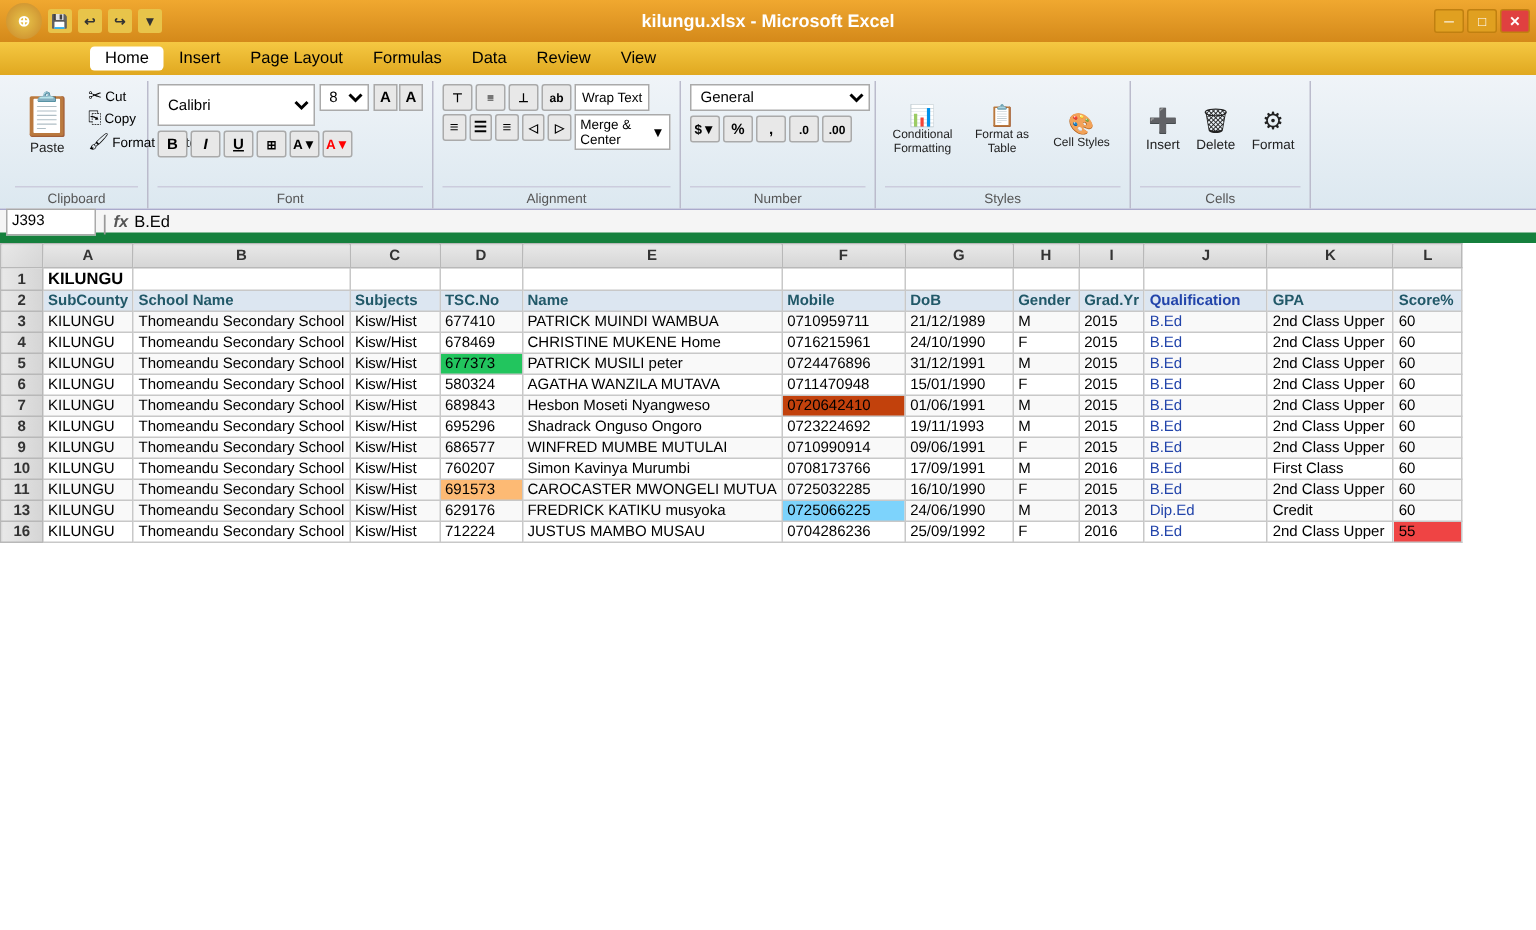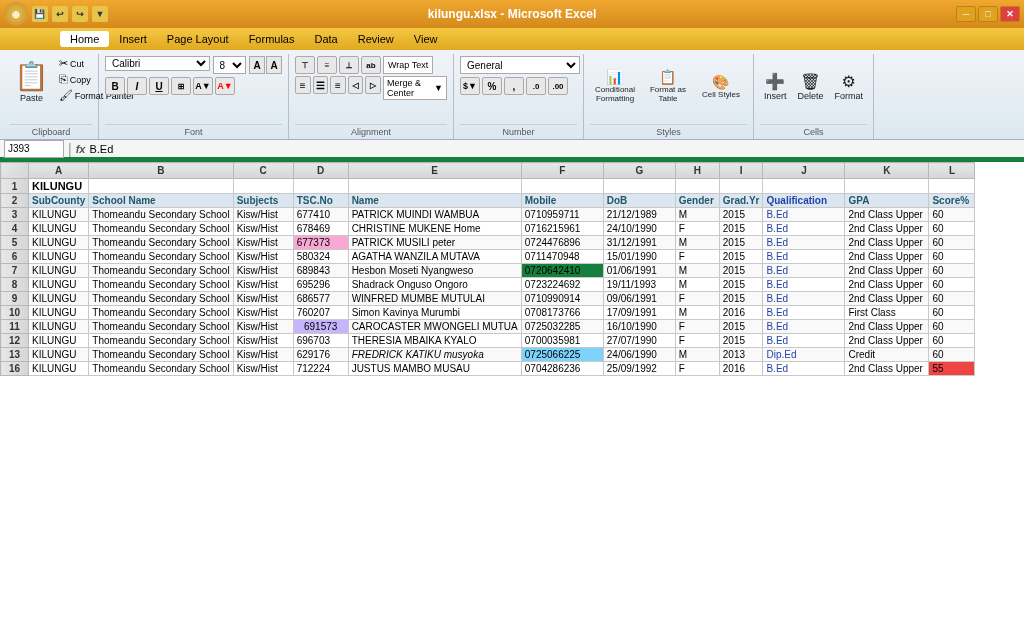--- a/index.html
+++ b/index.html
@@ -142,21 +142,21 @@
       padding: 1px 3px; cursor: pointer; font-size: 9px;
       border-radius: 2px; white-space: nowrap;
     }
     .small-icon { font-size: 11px; }
 
     
     .font-group { width: 190px; }
     .font-top { display: flex; gap: 3px; margin-bottom: 3px; }
     .font-bottom { display: flex; gap: 2px; }
     .font-select {
-      height: 15px; font-size: 10px; border: 1px solid #aaa;
+      height: 28px; font-size: 10px; border: 1px solid #aaa;
       background: #fff; padding: 0 2px; width: 110px;
     }
     .size-select {
       height: 18px; font-size: 10px; border: 1px solid #aaa;
       background: #fff; padding: 0 2px; width: 35px;
     }
     .size-btns { display: flex; gap: 1px; }
     .size-btn {
       width: 16px; height: 18px; border: 1px solid #aaa;
       background: #e8e8e8; font-size: 10px; font-weight: bold;
@@ -184,21 +184,21 @@
 
     
     .styles-group { width: 170px; }
 
     
     .cells-group { width: 120px; }
 
     
     .formula-bar {
       background: #f5f5f5;
-      border-bottom: 5px solid #15803d;
+      border-bottom: 7px solid #15803d;
       height: 22px;
       display: flex;
       align-items: center;
       padding: 0 4px;
       gap: 4px;
     }
     .cell-ref {
       width: 60px; height: 18px;
       border: 1px solid #aaa; background: #fff;
       font-size: 10px; padding: 0 3px;
@@ -540,21 +540,21 @@
             <td style="background: rgb(255, 255, 255);">2015</td>
             <td style="background: rgb(255, 255, 255); color: rgb(34, 68, 170);">B.Ed</td>
             <td style="background: rgb(255, 255, 255);">2nd Class Upper</td>
             <td style="background: rgb(255, 255, 255);">60</td>
           </tr>
           <tr>
             <td class="row-header">5</td>
             <td style="background: rgb(249, 249, 249);">KILUNGU</td>
             <td style="background: rgb(249, 249, 249);">Thomeandu Secondary School</td>
             <td style="background: rgb(249, 249, 249);">Kisw/Hist</td>
-            <td style="background: #f9a8d4; margin-left: 40px;">677373</td>
+            <td style="background: #22c55e; margin-left: 40px;">677373</td>
             <td style="background: rgb(249, 249, 249);">PATRICK MUSILI peter</td>
             <td style="background: rgb(249, 249, 249);">0724476896</td>
             <td style="background: rgb(249, 249, 249);">31/12/1991</td>
             <td style="background: rgb(249, 249, 249);">M</td>
             <td style="background: rgb(249, 249, 249);">2015</td>
             <td style="background: rgb(249, 249, 249); color: rgb(34, 68, 170);">B.Ed</td>
             <td style="background: rgb(249, 249, 249);">2nd Class Upper</td>
             <td style="background: rgb(249, 249, 249);">60</td>
           </tr>
           <tr>
@@ -572,21 +572,21 @@
             <td style="background: rgb(255, 255, 255);">2nd Class Upper</td>
             <td style="background: rgb(255, 255, 255);">60</td>
           </tr>
           <tr>
             <td class="row-header">7</td>
             <td style="background: rgb(249, 249, 249);">KILUNGU</td>
             <td style="background: rgb(249, 249, 249);">Thomeandu Secondary School</td>
             <td style="background: rgb(249, 249, 249);">Kisw/Hist</td>
             <td style="background: rgb(249, 249, 249);">689843</td>
             <td style="background: rgb(249, 249, 249);">Hesbon Moseti Nyangweso</td>
-            <td style="background: #15803d;">0720642410</td>
+            <td style="background: #c2410c;">0720642410</td>
             <td style="background: rgb(249, 249, 249);">01/06/1991</td>
             <td style="background: rgb(249, 249, 249);">M</td>
             <td style="background: rgb(249, 249, 249);">2015</td>
             <td style="background: rgb(249, 249, 249); color: rgb(34, 68, 170);">B.Ed</td>
             <td style="background: rgb(249, 249, 249);">2nd Class Upper</td>
             <td style="background: rgb(249, 249, 249);">60</td>
           </tr>
           <tr>
             <td class="row-header">8</td>
             <td style="background: rgb(255, 255, 255);">KILUNGU</td>
@@ -630,52 +630,37 @@
             <td style="background: rgb(255, 255, 255);">2016</td>
             <td style="background: rgb(255, 255, 255); color: rgb(34, 68, 170);">B.Ed</td>
             <td style="background: rgb(255, 255, 255);">First Class</td>
             <td style="background: rgb(255, 255, 255);">60</td>
           </tr>
           <tr>
             <td class="row-header">11</td>
             <td style="background: rgb(249, 249, 249);">KILUNGU</td>
             <td style="background: rgb(249, 249, 249);">Thomeandu Secondary School</td>
             <td style="background: rgb(249, 249, 249);">Kisw/Hist</td>
-            <td style="background: #c4b5fd; text-align: center;">691573</td>
+            <td style="background: #fdba74;">691573</td>
             <td style="background: rgb(249, 249, 249);">CAROCASTER MWONGELI MUTUA</td>
             <td style="background: rgb(249, 249, 249);">0725032285</td>
             <td style="background: rgb(249, 249, 249);">16/10/1990</td>
             <td style="background: rgb(249, 249, 249);">F</td>
             <td style="background: rgb(249, 249, 249);">2015</td>
             <td style="background: rgb(249, 249, 249); color: rgb(34, 68, 170);">B.Ed</td>
             <td style="background: rgb(249, 249, 249);">2nd Class Upper</td>
             <td style="background: rgb(249, 249, 249);">60</td>
           </tr>
           <tr>
-            <td class="row-header">12</td>
-            <td style="background: rgb(255, 255, 255);">KILUNGU</td>
-            <td style="background: rgb(255, 255, 255);">Thomeandu Secondary School</td>
-            <td style="background: rgb(255, 255, 255);">Kisw/Hist</td>
-            <td style="background: rgb(255, 255, 255);">696703</td>
-            <td style="background: rgb(255, 255, 255);">THERESIA MBAIKA KYALO</td>
-            <td style="background: rgb(255, 255, 255);">0700035981</td>
-            <td style="background: rgb(255, 255, 255);">27/07/1990</td>
-            <td style="background: rgb(255, 255, 255);">F</td>
-            <td style="background: rgb(255, 255, 255);">2015</td>
-            <td style="background: rgb(255, 255, 255); color: rgb(34, 68, 170);">B.Ed</td>
-            <td style="background: rgb(255, 255, 255);">2nd Class Upper</td>
-            <td style="background: rgb(255, 255, 255);">60</td>
-          </tr>
-          <tr>
             <td class="row-header">13</td>
             <td style="background: rgb(249, 249, 249);">KILUNGU</td>
             <td style="background: rgb(249, 249, 249);">Thomeandu Secondary School</td>
             <td style="background: rgb(249, 249, 249);">Kisw/Hist</td>
             <td style="background: rgb(249, 249, 249);">629176</td>
-            <td style="background: rgb(249, 249, 249); font-style: italic;">FREDRICK KATIKU musyoka</td>
+            <td style="background: rgb(249, 249, 249);">FREDRICK KATIKU musyoka</td>
             <td style="background: #7dd3fc;">0725066225</td>
             <td style="background: rgb(249, 249, 249);">24/06/1990</td>
             <td style="background: rgb(249, 249, 249);">M</td>
             <td style="background: rgb(249, 249, 249); margin-top: 12px;">2013</td>
             <td style="background: rgb(249, 249, 249); color: rgb(34, 68, 170);">Dip.Ed</td>
             <td style="background: rgb(249, 249, 249);">Credit</td>
             <td style="background: rgb(249, 249, 249);">60</td>
           </tr>
           <tr>
             <td class="row-header">16</td>

